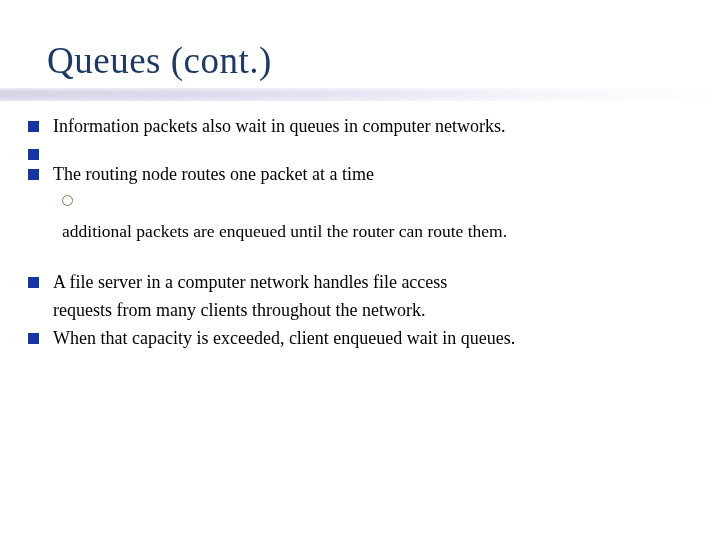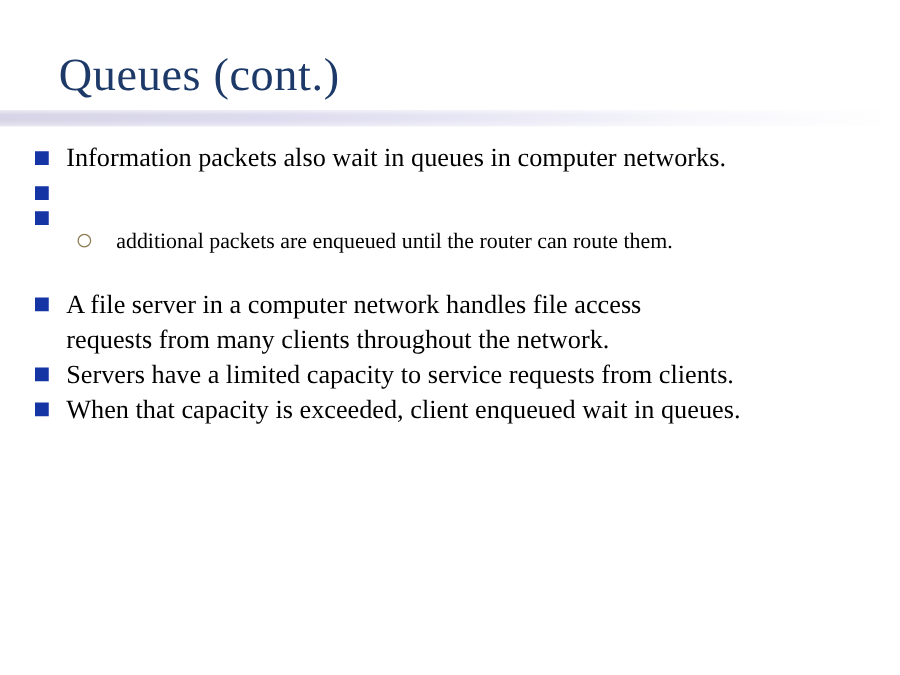--- a/index.html
+++ b/index.html
@@ -44,20 +44,21 @@
   .bullet-row {
     display: flex;
     align-items: flex-start;
   }
   .bullet-row.level1 .marker-cell {
     flex: 0 0 25px;
     width: 25px;
   }
   .bullet-row.level2 {
     padding-left: 34px;
+    flex-direction: column;
   }
   .bullet-row.level2 .marker-cell {
     flex: 0 0 31px;
     width: 31px;
   }
   .sq-bullet {
     display: block;
     width: 11px;
     height: 11px;
     margin-top: 9px;
@@ -66,21 +67,21 @@
   .circle-bullet {
     display: block;
     width: 9px;
     height: 9px;
     margin-top: 7px;
     border: 1.5px solid #8d7a52;
     border-radius: 50%;
     background: transparent;
   }
   .bullet-text {
-    font-size: 21px;
+    font-size: 18px;
     line-height: 28px;
     color: #000000;
     white-space: pre-line;
   }
   .bullet-row.level2 .bullet-text {
     font-size: 17.5px;
     line-height: 25px;
   }
   .gap-before {
     margin-top: 24px;
@@ -107,43 +108,38 @@
     <div class="bullet-row level1">
       <span class="marker-cell">
         <span class="sq-bullet"></span>
       </span>
     </div>
 
     <div class="bullet-row level1">
       <span class="marker-cell">
         <span class="sq-bullet"></span>
       </span>
+      <span class="bullet-text">The routing node routes one packet at a time</span>
     </div>
 
     <div class="bullet-row level2">
       <span class="marker-cell">
         <span class="circle-bullet"></span>
       </span>
       <span class="bullet-text">additional packets are enqueued until the router can route them.</span>
     </div>
 
     <div class="bullet-row level1 gap-before">
       <span class="marker-cell">
         <span class="sq-bullet"></span>
       </span>
       <span class="bullet-text">A file server in a computer network handles file access
 requests from many clients throughout the network.</span>
     </div>
 
-    <div class="bullet-row level1">
-      <span class="marker-cell">
-        <span class="sq-bullet"></span>
-      </span>
-      <span class="bullet-text">Servers have a limited capacity to service requests from clients.</span>
-    </div>
 
     <div class="bullet-row level1">
       <span class="marker-cell">
         <span class="sq-bullet"></span>
       </span>
       <span class="bullet-text">When that capacity is exceeded, client enqueued wait in queues.</span>
     </div>
 
   </div>
 </div>

